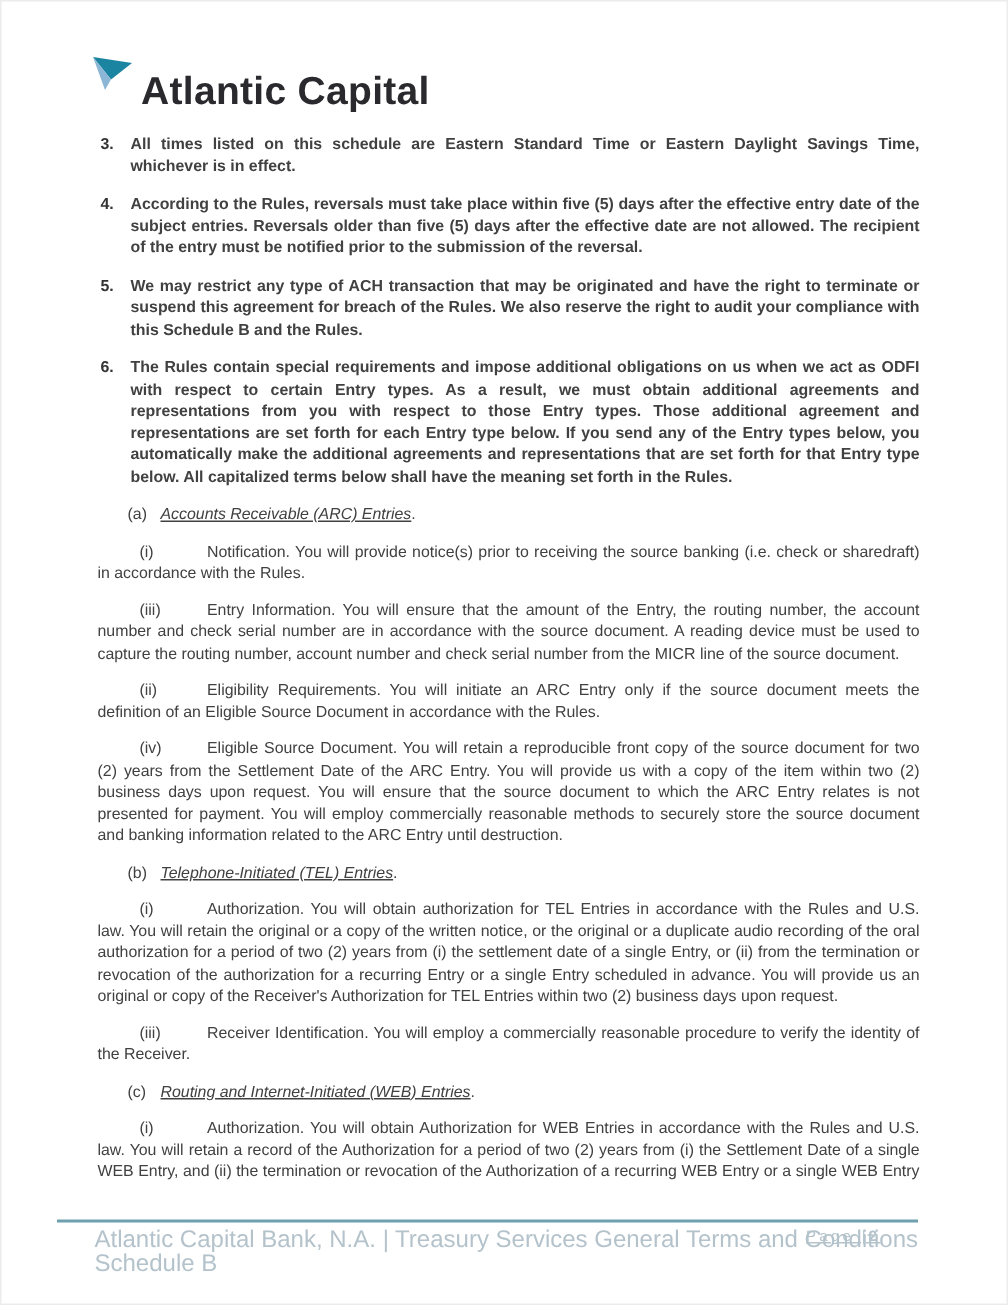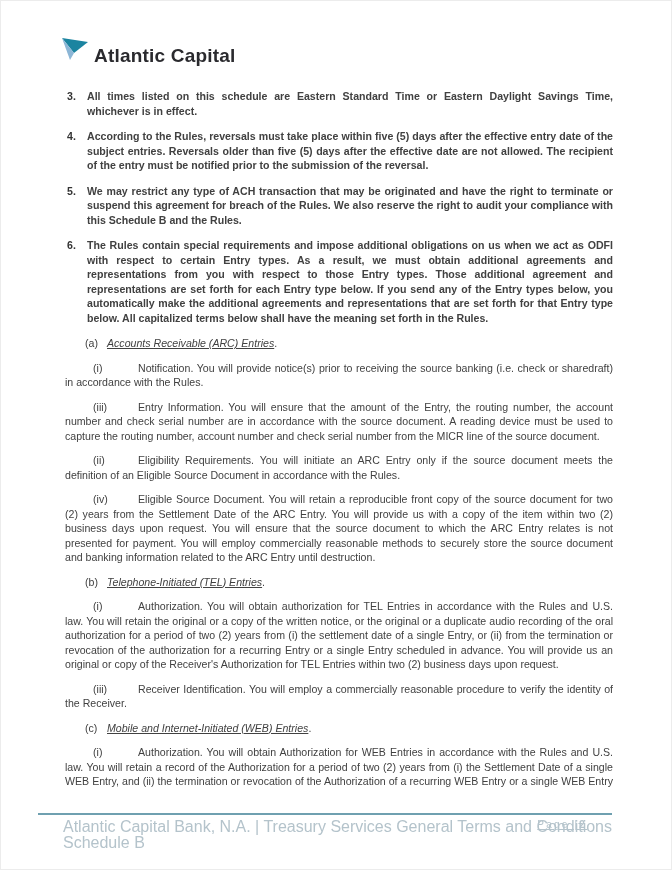--- a/index.html
+++ b/index.html
@@ -16,21 +16,21 @@
     border: 1px solid #ececec;
     pointer-events: none;
   }
   
   .logo-row {
     position: absolute; left: 60px; top: 36px;
     display: flex; align-items: flex-start;
   }
   .logo-icon { width: 30px; height: 28px; margin-right: 4px; }
   .logo-text {
-    font-size: 19px; font-weight: 700; color: #2a2a2e;
+    font-size: 26px; font-weight: 700; color: #2a2a2e;
     letter-spacing: 0.2px; margin-top: 9px;
   }
   
   .doc {
     position: absolute; left: 65px; top: 89px; width: 548px;
     font-size: 10.6px; line-height: 14.5px; color: #414141;
   }
   .num-item { display: flex; margin: 0 0 11px 0; }
   .num-marker {
     width: 20px; padding-left: 2px; flex-shrink: 0;
@@ -116,21 +116,21 @@
     <span class="letter-marker">(b)</span><span class="letter-title">Telephone-Initiated (TEL) Entries</span><span>.</span>
   </p>
   <p class="sub-para">
     <span class="sub-marker">(i)</span><span>Authorization.  You will obtain authorization for TEL Entries in accordance with the Rules and U.S. law. You will retain the original or a copy of the written notice, or the original or a duplicate audio recording of the oral authorization for a period of two (2) years from (i) the settlement date of a single Entry, or (ii) from the termination or revocation of the authorization for a recurring Entry or a single Entry scheduled in advance. You will provide us an original or copy of the Receiver's Authorization for TEL Entries within two (2) business days upon request.</span>
   </p>
   <p class="sub-para">
     <span class="sub-marker">(iii)</span><span>Receiver Identification.  You will employ a commercially reasonable procedure to verify the identity of the Receiver.</span>
   </p>
 
   <p class="letter-head">
-    <span class="letter-marker">(c)</span><span class="letter-title">Mobile and Internet-Initiated (WEB) Entries</span><span>.</span>
+    <span class="letter-marker">(c)</span><span class="letter-title">Routing and Internet-Initiated (WEB) Entries</span><span>.</span>
   </p>
   <p class="sub-para justify-last">
     <span class="sub-marker">(i)</span><span>Authorization.  You will obtain Authorization for WEB Entries in accordance with the Rules and U.S. law. You will retain a record of the Authorization for a period of two (2) years from (i) the Settlement Date of a single WEB Entry, and (ii) the termination or revocation of the Authorization of a recurring WEB Entry or a single WEB Entry</span>
   </p>
 
 </div>
 
 <div class="footer-rule"></div>
 <div class="footer-left">
   <div>Atlantic Capital Bank, N.A. | Treasury Services General Terms and Conditions</div>

